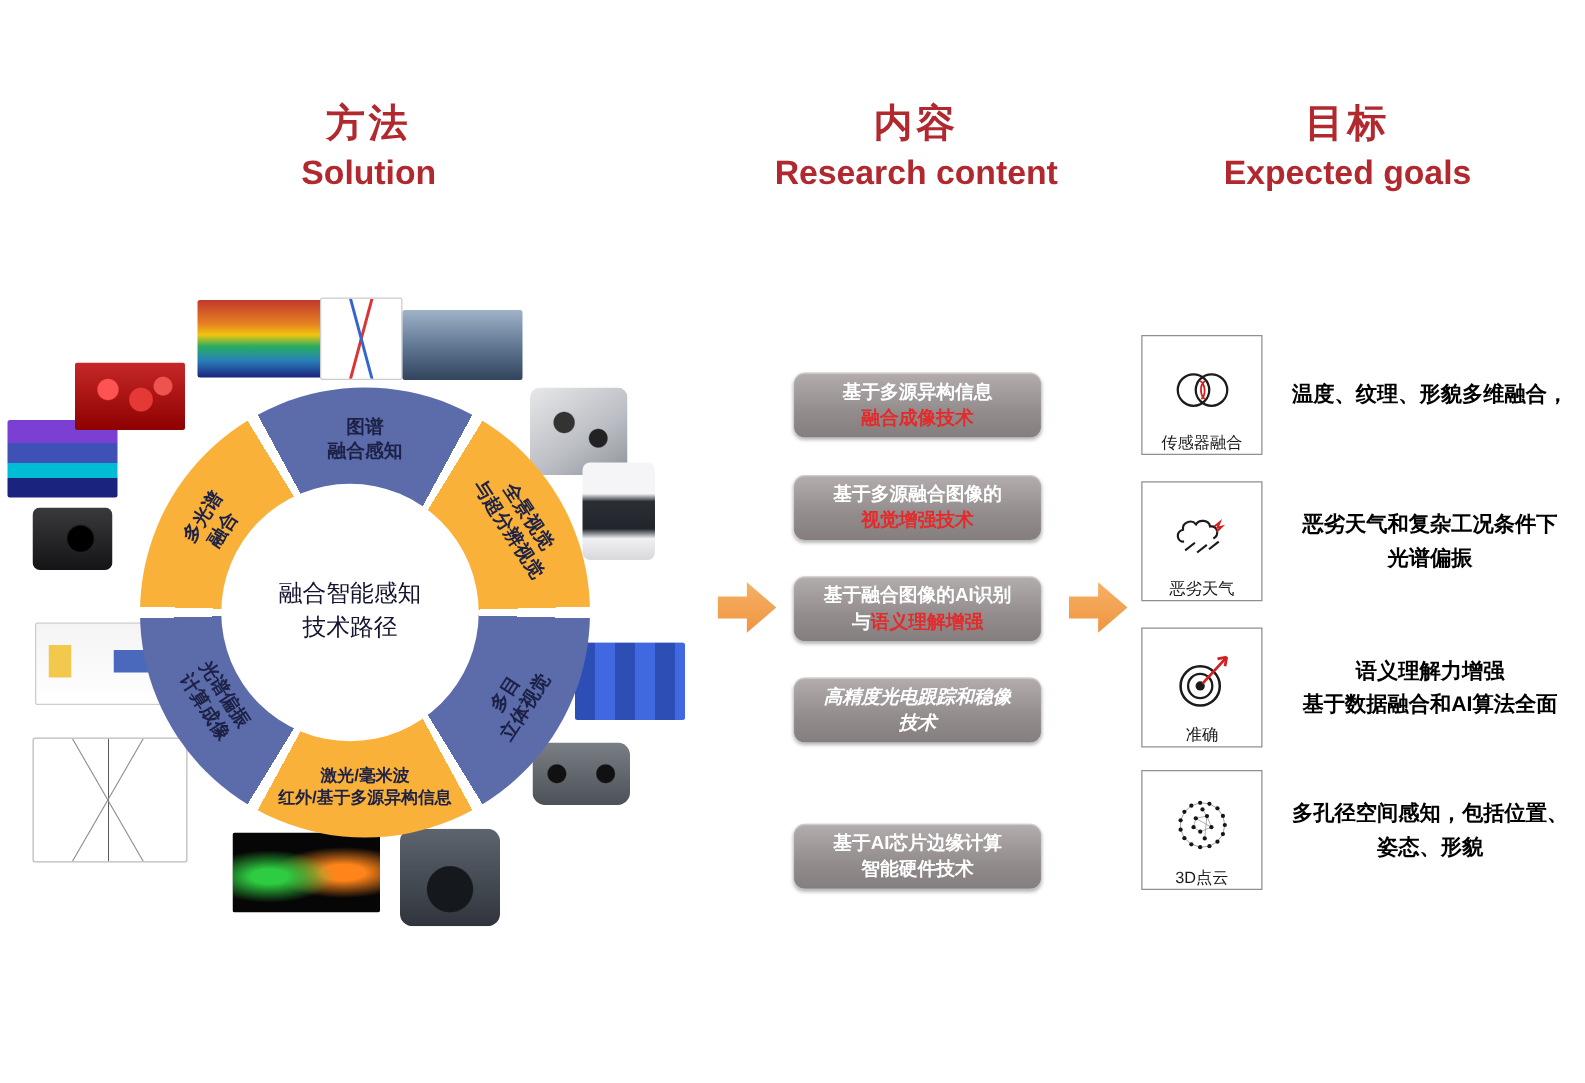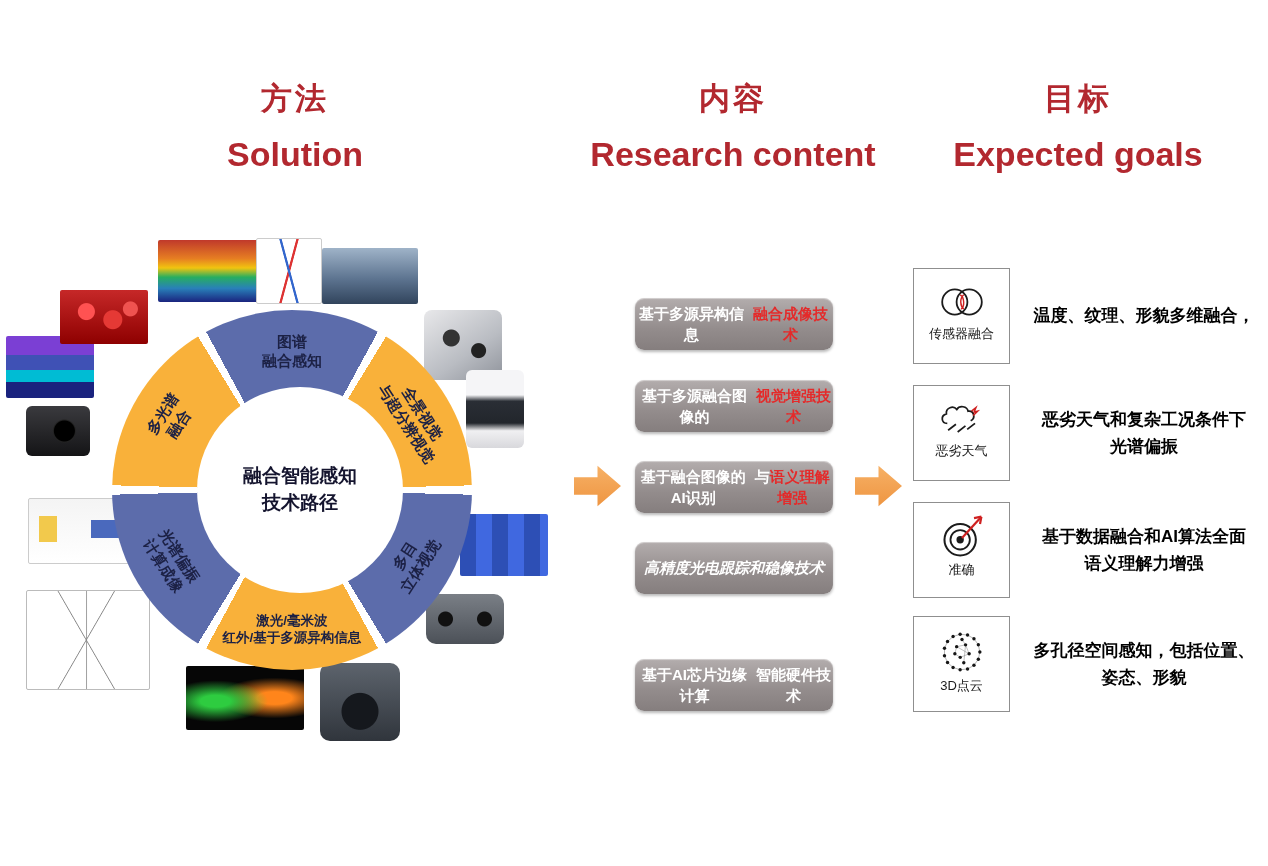--- a/index.html
+++ b/index.html
@@ -3,21 +3,21 @@
 <meta charset="utf-8">
 <style>
   html,body{margin:0;padding:0;background:#fff;}
   .canvas{
     position:relative;width:1268px;height:866px;background:#fff;overflow:hidden;
     font-family:"Liberation Sans","DejaVu Sans",sans-serif;
   }
   
   .col-header{position:absolute;top:78px;text-align:center;color:#b2282f;font-weight:700;}
   .col-header .zh{font-size:31px;letter-spacing:3px;}
-  .col-header .en{font-size:34px;margin-top:15px;}
+  .col-header .en{font-size:27px;margin-top:3px;}
   #hdr-solution{left:145px;width:300px;}
   #hdr-content{left:583px;width:300px;}
   #hdr-goals{left:928px;width:300px;}
 
   
   .donut{
     position:absolute;left:112px;top:310px;width:360px;height:360px;border-radius:50%;z-index:2;
     background:conic-gradient(from -30deg,
       #fff 0deg 1.5deg,
       #5c6cab 1.5deg 58.5deg,
@@ -27,23 +27,23 @@
       #5c6cab 121.5deg 178.5deg,
       #fff 178.5deg 181.5deg,
       #f9b13a 181.5deg 238.5deg,
       #fff 238.5deg 241.5deg,
       #5c6cab 241.5deg 298.5deg,
       #fff 298.5deg 301.5deg,
       #f9b13a 301.5deg 358.5deg,
       #fff 358.5deg 360deg);
   }
   .donut-hole{
-    position:absolute;left:85px;top:77px;width:206px;height:206px;border-radius:50%;background:#fff;
+    position:absolute;left:65px;top:77px;width:206px;height:206px;border-radius:50%;background:#fff;
     display:flex;flex-direction:column;align-items:center;justify-content:center;
-    font-size:19px;font-weight:700;color:#14142e;line-height:1.4;text-align:center;
+    font-size:19px;font-weight:400;color:#14142e;line-height:1.4;text-align:center;
   }
   .seg-label{
     position:absolute;text-align:center;font-weight:700;color:#1c2145;font-size:15px;line-height:1.25;white-space:nowrap;
   }
   .pos-top{left:50%;top:42px;transform:translate(-50%,-50%);}
   .pos-ur{left:302px;top:109px;transform:translate(-50%,-50%) rotate(57deg);}
   .pos-lr{left:301px;top:251px;transform:translate(-50%,-50%) rotate(-57deg);}
   .pos-bottom{left:50%;top:320px;transform:translate(-50%,-50%);font-size:13.5px;}
   .pos-ll{left:59px;top:251px;transform:translate(-50%,-50%) rotate(57deg);}
   .pos-ul{left:59px;top:109px;transform:translate(-50%,-50%) rotate(-57deg);}
@@ -101,33 +101,33 @@
     clip-path:polygon(0% 30%,50% 30%,50% 4%,100% 50%,50% 96%,50% 70%,0% 70%);
   }
   #arrow-1{left:574px;top:464px;}
   #arrow-2{left:855px;top:464px;}
 
   
   .cbox{
     position:absolute;left:635px;width:198px;height:52px;border-radius:9px;
     background:linear-gradient(180deg,#b3adad 0%,#938c8c 60%,#857e7e 100%);
     box-shadow:0 2px 3px rgba(0,0,0,.28), inset 0 1px 1px rgba(255,255,255,.45);
-    display:flex;align-items:center;justify-content:center;
+    display:flex;flex-direction:column;align-items:center;justify-content:center;
     font-size:15px;font-weight:700;color:#fff;line-height:1.42;text-align:center;
   }
   .cbox .red{color:#e42a2a;}
   #cbox-1{top:298px;} #cbox-2{top:380px;} #cbox-3{top:461px;} #cbox-4{top:542px;font-style:italic;} #cbox-5{top:623px;margin-top:36px;}
 
   
   .goal-row{position:absolute;left:913px;width:345px;height:96px;display:flex;align-items:center;}
   #goal-1{top:268px;} #goal-2{top:385px;} #goal-3{top:502px;} #goal-4{top:616px;}
   .goal-box{
     width:97px;height:96px;border:1px solid #8f8f8f;background:#fff;box-sizing:border-box;
     display:flex;flex-direction:column;align-items:center;justify-content:space-between;
-    padding:10px 4px 20px;flex:none;
+    padding:10px 4px 0;flex:none;
   }
   .goal-icon{flex:1;display:flex;align-items:center;justify-content:center;}
   .goal-label{font-size:13px;color:#1a1a1a;font-weight:500;white-space:nowrap;}
   .goal-desc{
     margin-left:20px;width:235px;text-align:center;
     font-size:17px;font-weight:700;color:#000;line-height:1.6;
   }
 </style>
 </head>
 <body>
@@ -257,22 +257,22 @@
           <circle cx="26" cy="29" r="17" fill="none" stroke="#1b1b1b" stroke-width="2.2"></circle>
           <circle cx="26" cy="29" r="10.5" fill="none" stroke="#1b1b1b" stroke-width="2"></circle>
           <circle cx="26" cy="29" r="4" fill="#1b1b1b"></circle>
           <line x1="49" y1="4" x2="28" y2="27" stroke="#cf2121" stroke-width="2.4"></line>
           <path d="M49 4 l-8 1.5 M49 4 l-1.5 8" stroke="#cf2121" stroke-width="2.4" fill="none"></path>
         </svg>
       </div>
       <div class="goal-label">准确</div>
     </div>
     <div class="goal-desc">
+      <div>语义理解力增强</div>
       <div>基于数据融合和AI算法全面</div>
-      <div>语义理解力增强</div>
     </div>
   </div>
 
   <div class="goal-row" id="goal-4">
     <div class="goal-box">
       <div class="goal-icon">
         <svg viewBox="0 0 56 56" width="50" height="50">
           <path d="M48 28 L46.3 36.1 L41.4 42.9 L34.2 47 L25.9 47.9 L18 45.3 L11.8 39.8 L8.4 32.2 L8.4 23.8 L11.8 16.2 L18 10.7 L25.9 8.1 L34.2 9 L41.4 13.1 L46.3 19.9 Z" fill="none" stroke="#8a8a8a" stroke-width="0.7"></path>
           <path d="M22 22 L32 20 L36 30 L26 34 L20 30 Z M32 20 L30 40 M22 22 L36 30 M28 14 L32 20" fill="none" stroke="#8a8a8a" stroke-width="0.6"></path>
           <g fill="#161616">

